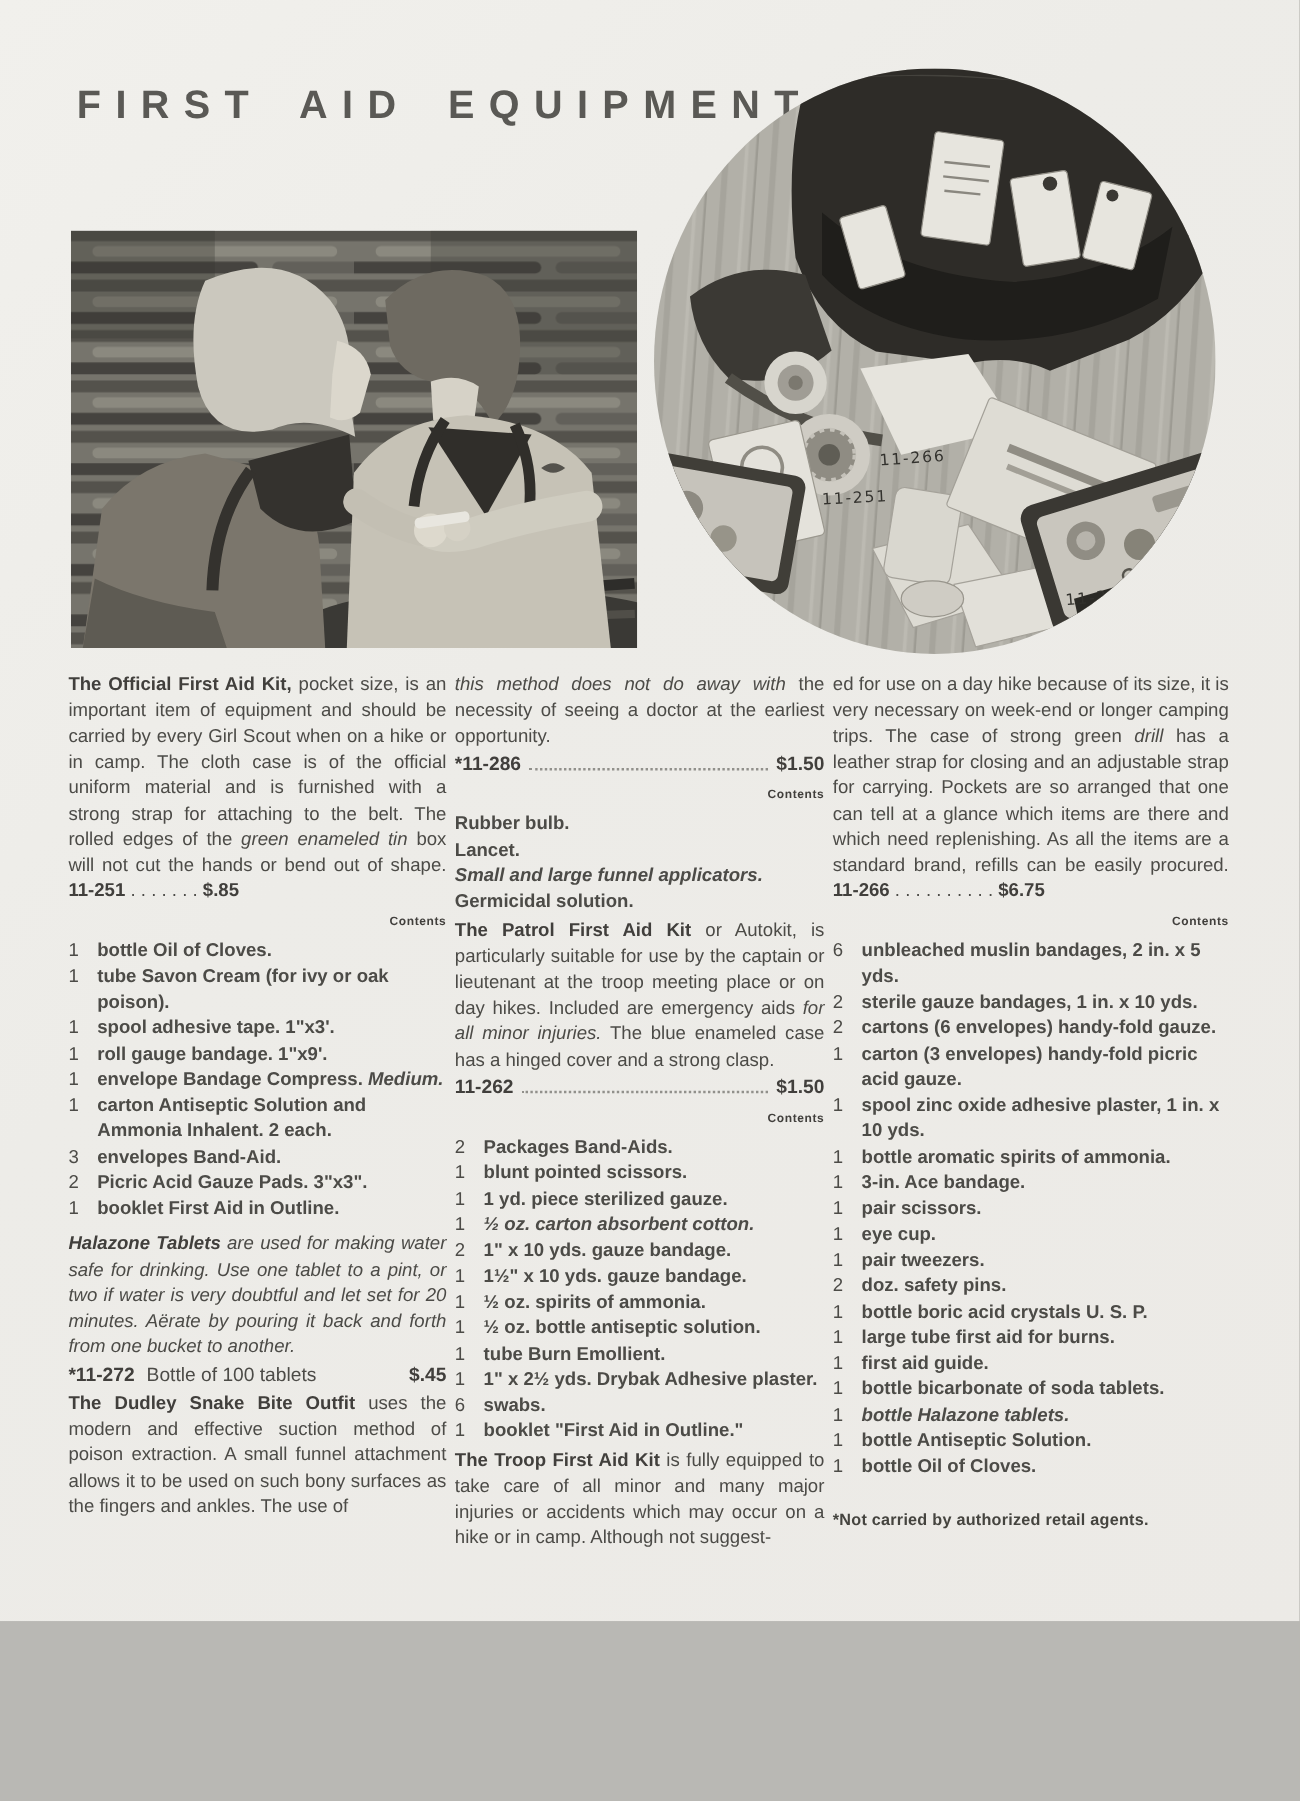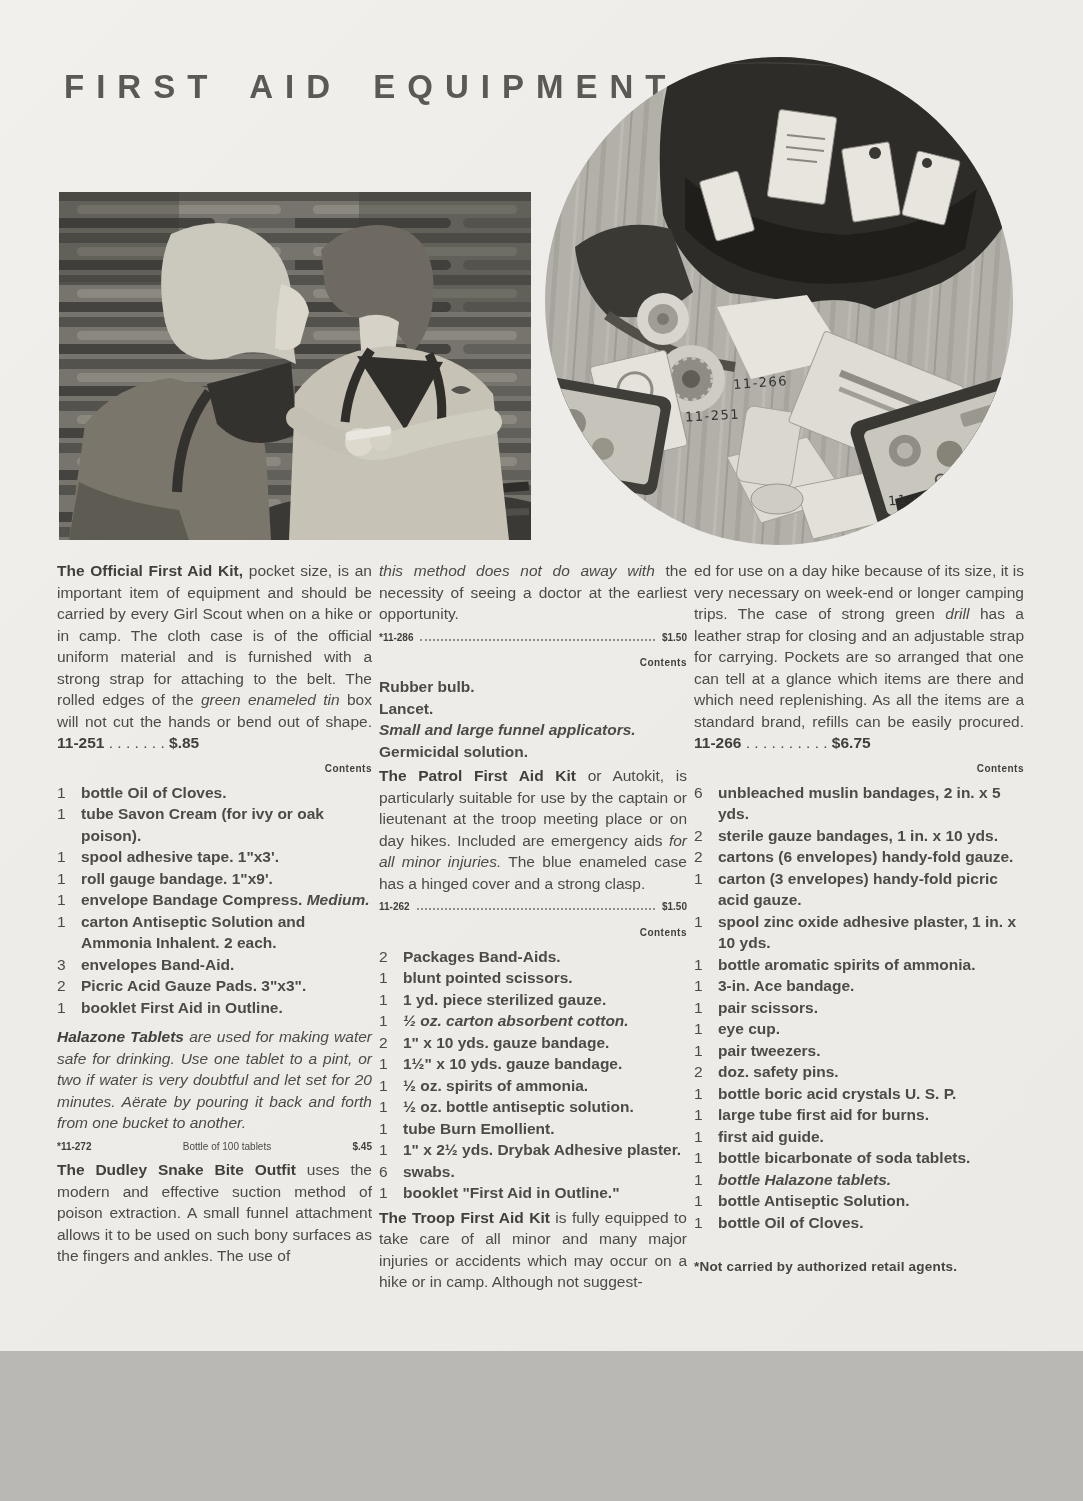--- a/index.html
+++ b/index.html
@@ -33,24 +33,24 @@
   .para span.b,.b{font-weight:bold;color:#413f3c;}
   .para span.i,.i{font-style:italic;}
   .contents-title{
     font-size:10px;line-height:21px;font-weight:bold;color:#413f3c;
     text-align:right;margin:4px 0 3px 0;letter-spacing:.5px;
   }
   .list{margin:0 0 3px 0;}
   .li{display:flex;font-size:15.5px;line-height:21.5px;}
   .li .q{flex:0 0 24px;}
   .li .t{flex:1;font-weight:bold;}
-  .priceline{display:flex;align-items:baseline;font-size:10px;line-height:21.5px;margin:1px 0 2px 0;}
+  .priceline{display:flex;align-items:baseline;font-size:16px;line-height:21.5px;margin:1px 0 2px 0;}
   .priceline .code,.priceline .price{font-weight:bold;color:#413f3c;}
   .priceline .leader{flex:1;border-bottom:2px dotted #91908b;margin:0 7px 4px 7px;}
-  .priceline .mid{flex:1;text-align:center;padding-left:10px;}
+  .priceline .mid{flex:1;text-align:left;padding-left:10px;}
   .spread{justify-content:space-between;}
   .footnote{font-size:13.5px;line-height:19px;font-weight:bold;color:#45443f;margin-top:24px;letter-spacing:.2px;}
   .mt8{margin-top:8px;font-style:italic;}
   
   .pagenum{
     position:absolute;left:0;top:1426px;width:1083px;text-align:left;
     font-size:15px;font-style:italic;color:#61605c;letter-spacing:.5px;
   }
 </style>
 </head>

